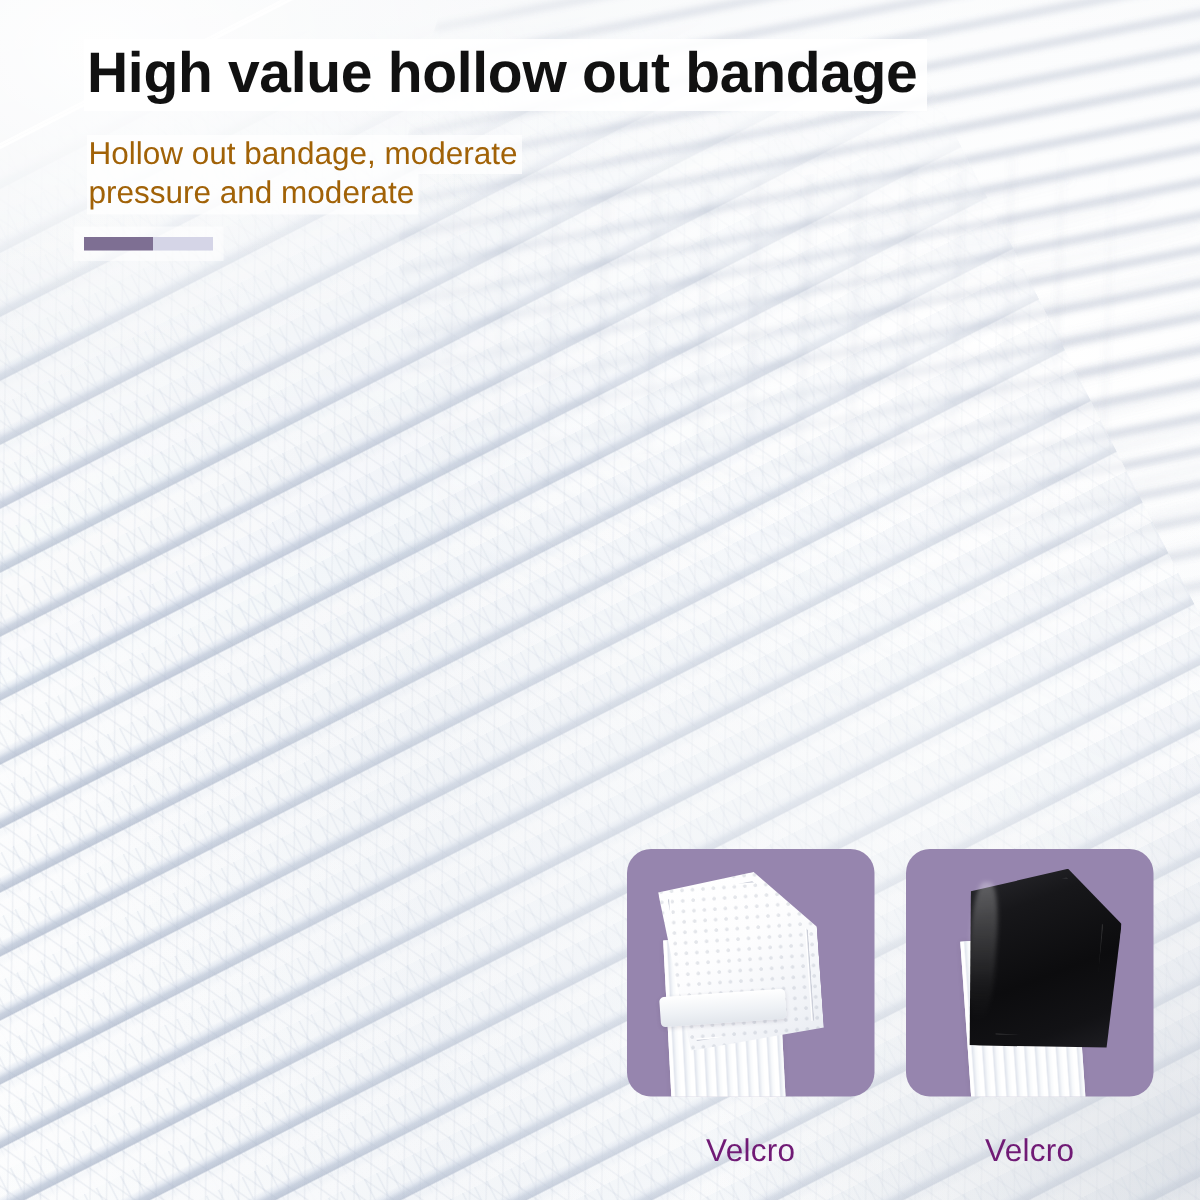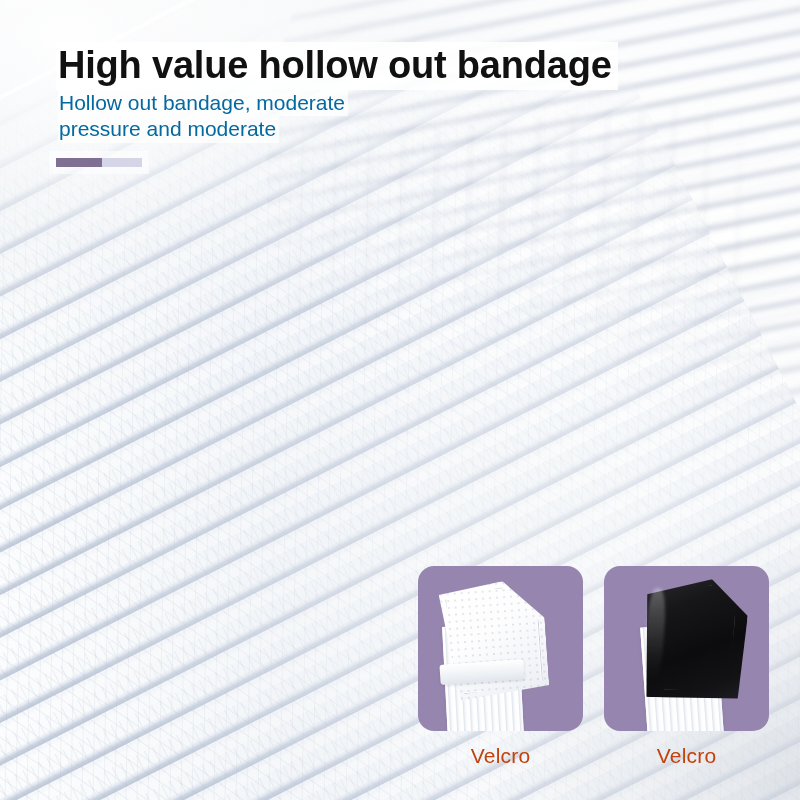--- a/index.html
+++ b/index.html
@@ -251,42 +251,42 @@
     background:
       linear-gradient(170deg, rgba(255,255,255,.45) 0%, rgba(255,255,255,0) 22%),
       radial-gradient(ellipse 760px 420px at 72% 74%, rgba(244,246,248,.55) 0%, rgba(244,246,248,0) 70%);
     pointer-events: none;
   }
 
   
   .headline-wrap {
     position: absolute;
     left: 56px;
-    top: 42px;
+    top: 26px;
     z-index: 20;
   }
   .headline {
     display: inline-block;
     font-size: 38px;
     font-weight: bold;
     color: #111111;
     letter-spacing: -0.2px;
     line-height: 1.18;
     background: rgba(255,255,255,.88);
     padding: 1px 6px 2px 2px;
     white-space: nowrap;
   }
   .subhead {
     position: absolute;
     left: 58px;
     top: 90px;
     z-index: 20;
     font-size: 21px;
     font-weight: normal;
-    color: #0369a1;
+    color: #a16207;
     line-height: 1.26;
     max-width: 400px;
   }
   .subhead .line {
     display: block;
     background: rgba(255,255,255,.72);
     width: max-content;
     padding: 0 3px 0 1px;
   }
 
@@ -321,23 +321,23 @@
   }
   .card {
     position: relative;
     width: 165px;
     height: 165px;
     border-radius: 16px;
     background: #9685ae;
     overflow: hidden;
   }
   .card-caption {
-    margin-top: 13px;
+    margin-top: 25px;
     font-size: 21px;
-    color: #c2410c;
+    color: #701a75;
     font-weight: normal;
     letter-spacing: .2px;
   }
 
   
   .strap {
     position: absolute;
     bottom: -6px;
     width: 76px;
     height: 112px;

